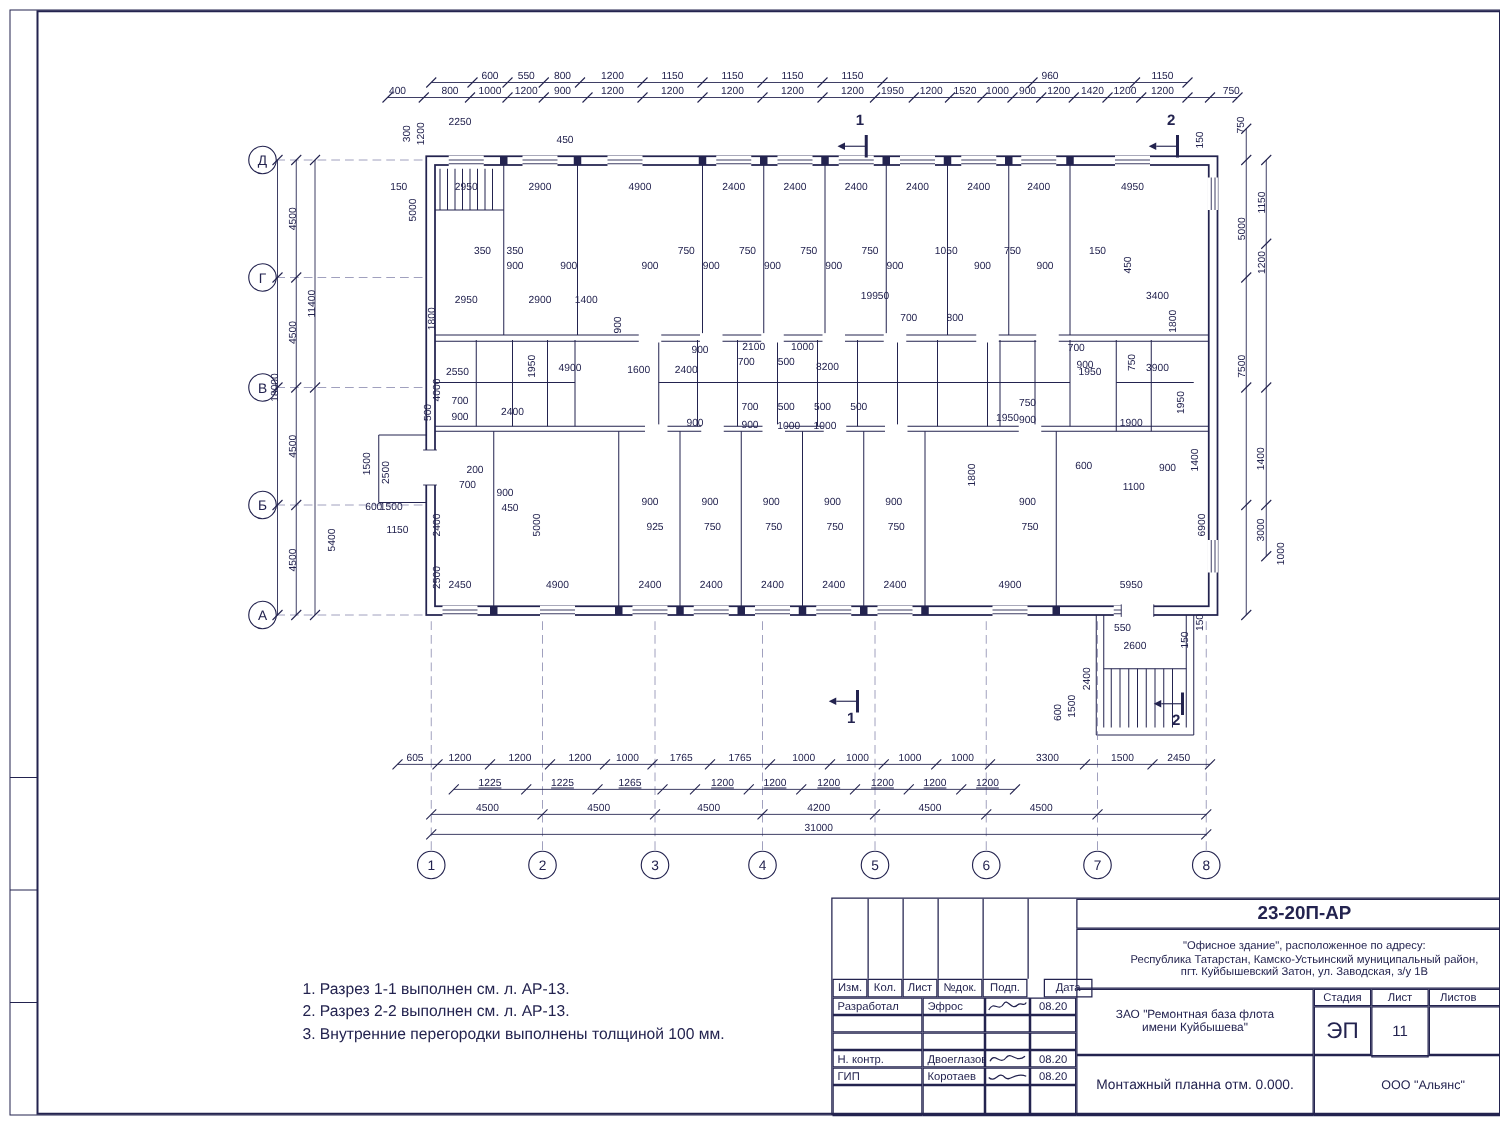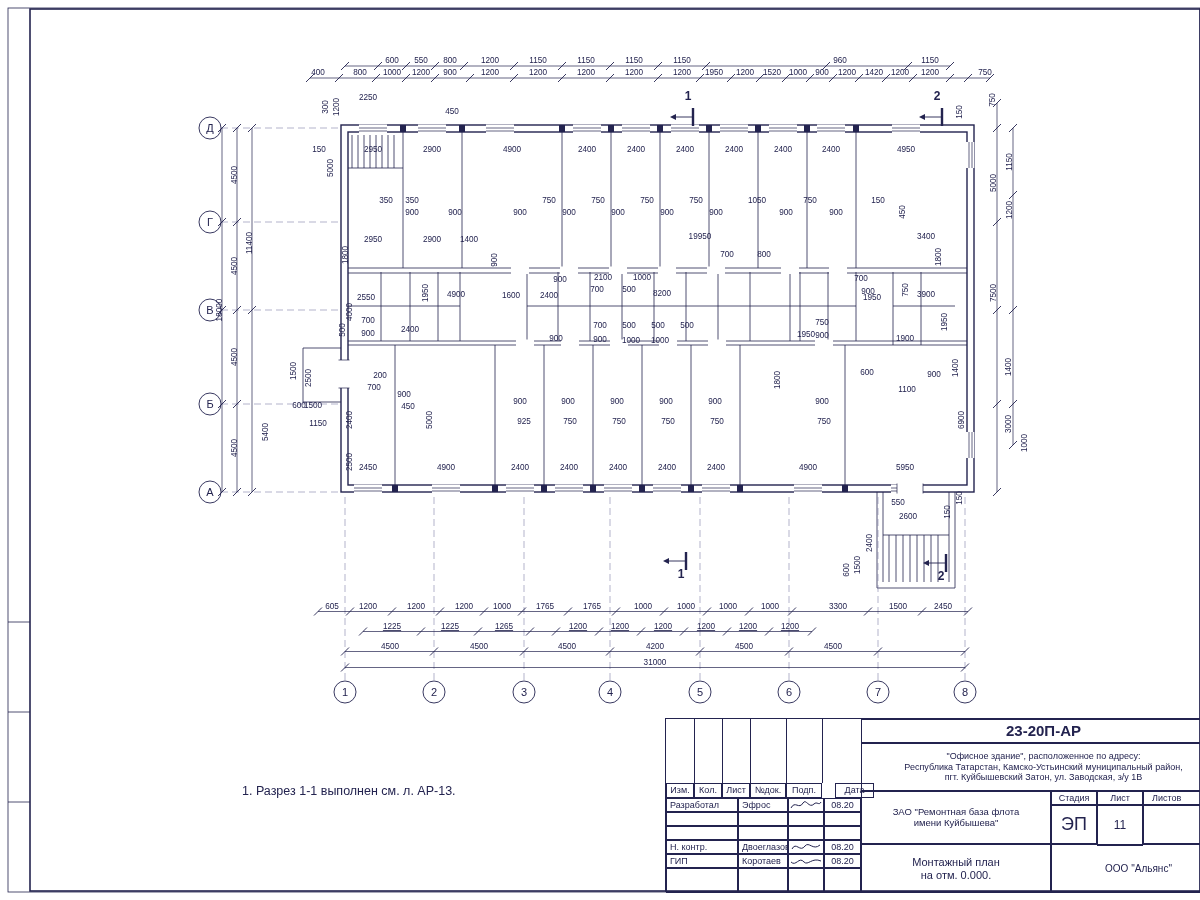--- a/index.html
+++ b/index.html
@@ -513,20 +513,22 @@
         <text x="941" y="580" text-anchor="middle" font-size="12" fill="#23234f" class="dimt" font-weight="bold">2</text>
         <line x1="946" y1="554" x2="946" y2="572" stroke="#23234f" stroke-width="2.4"></line>
         <line x1="946" y1="563" x2="929" y2="563" stroke="#23234f" stroke-width="0.9"></line>
         <polygon points="929,560 929,566 923,563" fill="#23234f"></polygon>
       </g>
   </svg>
 
 
   <div class="notes">
     <div>1. Разрез 1-1 выполнен см. л. АР-13.</div>
+    <div>2. Разрез 2-2 выполнен см. л. АР-13.</div>
+    <div>3. Внутренние перегородки выполнены толщиной 100 мм.</div>
   </div>
 
   <div class="tb">
 
     <div class="vl" style="left:28px;height:64px"></div>
     <div class="vl" style="left:56px;height:64px"></div>
     <div class="vl" style="left:84px;height:64px"></div>
     <div class="vl" style="left:120px;height:64px"></div>
     <div class="vl" style="left:156px;height:64px"></div>
 
@@ -583,20 +585,20 @@
     <div class="c" style="left:195px;top:72px;width:190px;height:53px;flex-direction:column;font-size:9.5px">
       <div>ЗАО "Ремонтная база флота</div>
       <div>имени Куйбышева"</div>
     </div>
     <div class="c" style="left:385px;top:72px;width:46px;height:14px">Стадия</div>
     <div class="c" style="left:431px;top:72px;width:46px;height:14px">Лист</div>
     <div class="c" style="left:477px;top:72px;width:83px;height:14px;justify-content:flex-start;padding-left:8px">Листов</div>
     <div class="c" style="left:385px;top:86px;width:46px;height:39px;font-size:18px">ЭП</div>
     <div class="c" style="left:431px;top:86px;width:46px;height:41px;font-size:12px">11</div>
     <div class="c" style="left:477px;top:86px;width:83px;height:39px"></div>
-    <div class="c" style="left:195px;top:125px;width:190px;height:49px;flex-direction:column;font-size:11px">
+    <div class="c" style="left:195px;top:125px;width:190px;height:49px;flex-direction:row;font-size:11px">
       <div>Монтажный план</div>
       <div>на отм. 0.000.</div>
     </div>
     <div class="c" style="left:385px;top:125px;width:175px;height:49px;font-size:10px">ООО "Альянс"</div>
   </div>
 
 </div>
 
 </body></html>

